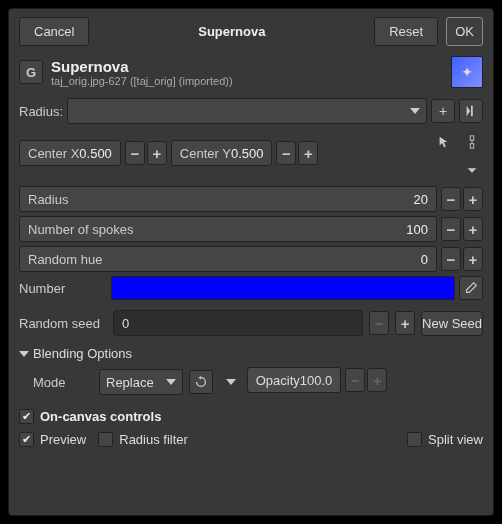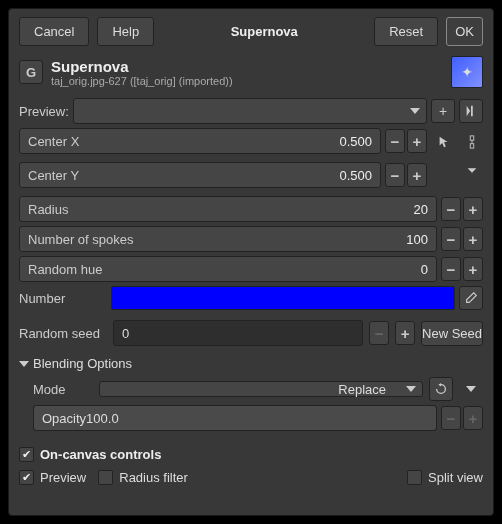--- a/index.html
+++ b/index.html
@@ -88,74 +88,73 @@
 }
 .newseed {
   background: #454545; border: 1px solid #222; border-radius: 3px;
   padding: 4px 0; color: #ddd; cursor: pointer;
 }
 .expander { display: flex; align-items: center; gap: 4px; cursor: pointer; margin-bottom: 6px; }
 .exp-tri {
   width: 0; height: 0; border-left: 5px solid transparent;
   border-right: 5px solid transparent; border-top: 6px solid #ccc;
 }
-.blend-body { padding-left: 14px; display: flex; flex-direction: column; gap: 4px; }
+.blend-body { padding-left: 14px; display: flex; flex-direction: row; gap: 4px; }
 .mode-row { display: flex; align-items: center; gap: 6px; }
 .mode-select {
   flex: 1; background: #454545; border: 1px solid #222; border-radius: 3px;
-  height: 16px; display: flex; align-items: center; justify-content: flex-end;
-  padding: 0 6px; gap: 20px; cursor: pointer;
+  height: 26px; display: flex; align-items: center; justify-content: flex-end;
+  padding: 0 6px; gap: 12px; cursor: pointer;
 }
 .checkbox {
   width: 15px; height: 15px; background: #454545; border: 1px solid #222;
   border-radius: 2px; display: flex; align-items: center; justify-content: center;
   font-size: 11px; color: #eee; cursor: pointer;
 }
 .chk-row { display: flex; align-items: center; gap: 6px; margin-top: 12px; }
 .chk-row .bold { font-weight: bold; color: #eee; }
 .footer { display: flex; align-items: center; gap: 6px; margin-top: 8px; }
 .footer .spacer { flex: 1; }
 .side-col {
   width: 22px; display: flex; flex-direction: column; align-items: center;
   gap: 4px; padding-top: 2px;
 }
 .svg-icn { width: 14px; height: 14px; }
 .param-block { display: flex; gap: 6px; margin-bottom: 4px; }
-.param-block .fields { flex: 1; display: flex; flex-direction: column; gap: 4px; }
+.param-block .fields { flex: 1; display: flex; flex-direction: row; gap: 4px; }
 .opacity-field {
   flex: 1; position: relative; background: #0f172a; border: 1px solid #222;
   border-radius: 3px; height: 26px; display: flex; align-items: center; padding: 0 8px;
   overflow: hidden;
 }
 .opacity-fill { position: absolute; left: 0; top: 0; bottom: 0; background: #4a4a4a; }
 </style>
 </head>
 <body>
 
 <div class="win">
 
   <div class="topbar">
     <button class="btn">Cancel</button>
-    <button class="btn">Help</button>
     <div class="titlebar-text">Supernova</div>
     <button class="btn">Reset</button>
     <button class="btn btn-primary">OK</button>
   </div>
 
   <div class="header">
     <div class="gimp-icon">G</div>
     <div class="header-text">
       <h1>Supernova</h1>
       <div class="sub">taj_orig.jpg-627 ([taj_orig] (imported))</div>
     </div>
     <div class="thumb">✦</div>
   </div>
 
   <div class="row">
-    <span class="label">Preview:</span>
+    <span class="label">Radius:</span>
     <div class="select">
       <span class="triangle-down"></span>
     </div>
     <div class="ibtn">+</div>
     <div class="ibtn">
       <svg class="svg-icn" viewBox="0 0 16 16">
           <path d="M3 2 L3 14 L7 8 Z" fill="#ccc"></path>
           <rect x="8" y="2" width="2" height="12" fill="#ccc"></rect>
         </svg>
     </div>

